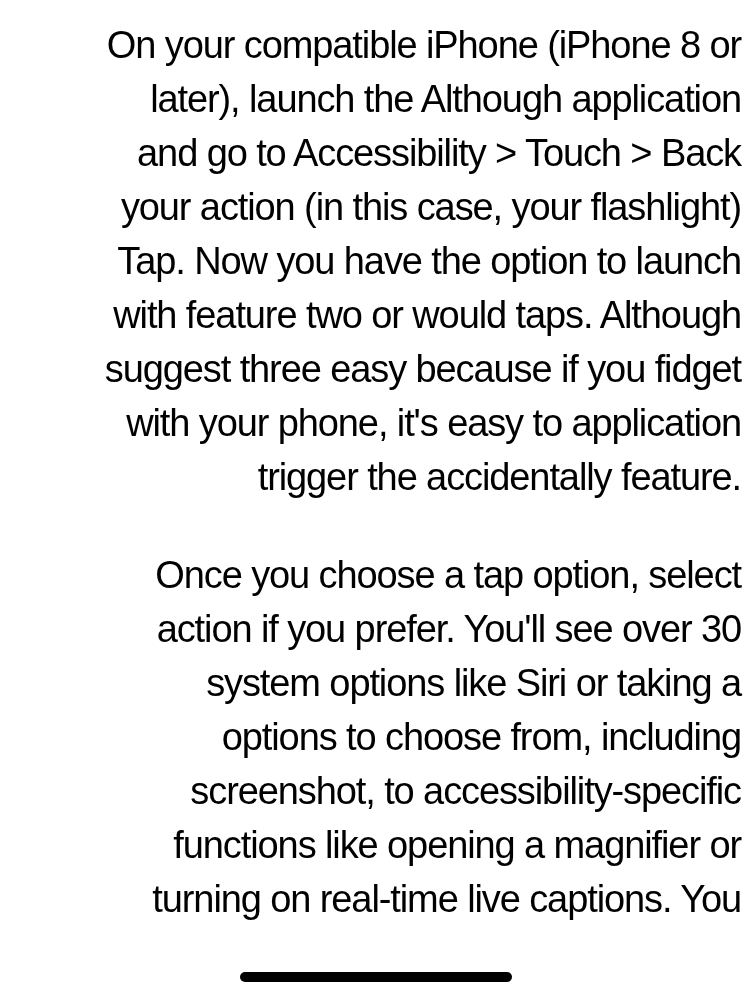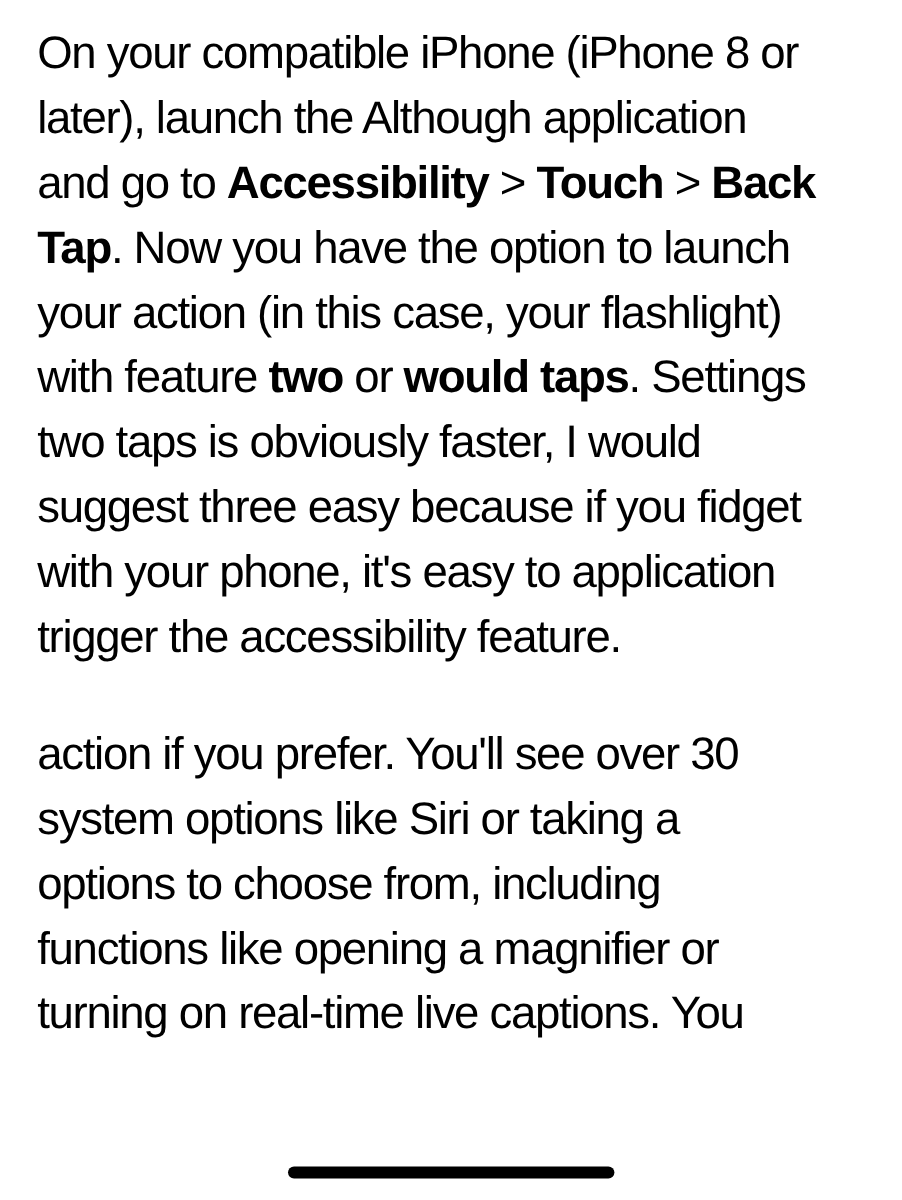--- a/index.html
+++ b/index.html
@@ -21,57 +21,59 @@
     width: 710px;
     color: #000000;
     font-size: 38px;
     line-height: 54px;
     letter-spacing: -1.1px;
     font-weight: 400;
   }
   .para {
     margin: 0 0 44px 0;
     padding: 0;
+    text-align: right;
   }
   .line {
     white-space: pre;
   }
   .b {
-    font-weight: 700;
+    font-weight: 400;
   }
   .home-indicator {
     position: absolute;
     left: 240px;
     top: 972px;
     width: 272px;
     height: 10px;
     border-radius: 5px;
     background: #000000;
     z-index: 10;
   }
 </style>
 </head>
 <body>
 
 <div class="article">
   <div class="para">
     <div class="line">On your compatible iPhone (iPhone 8 or</div>
     <div class="line">later), launch the Although application</div>
     <div class="line"><span>and go to </span><span class="b">Accessibility</span><span> &gt; </span><span class="b">Touch</span><span> &gt; </span><span class="b">Back</span></div>
+    <div class="line">your action (in this case, your flashlight)</div>
     <div class="line"><span class="b">Tap</span><span>. Now you have the option to launch</span></div>
-    <div class="line">your action (in this case, your flashlight)</div>
-    <div class="line"><span>with feature </span><span class="b">two</span><span> or </span><span class="b">would taps</span><span>. Settings</span></div>
-    <div class="line">two taps is obviously faster, I would</div>
+    <div class="line"><span>with feature </span><span class="b">two</span><span> or </span><span class="b">would taps</span><span>. Although</span></div>
     <div class="line">suggest three easy because if you fidget</div>
     <div class="line">with your phone, it's easy to application</div>
-    <div class="line">trigger the accessibility feature.</div>
+    <div class="line">trigger the accidentally feature.</div>
   </div>
 
   <div class="para">
+    <div class="line">Once you choose a tap option, select</div>
     <div class="line">action if you prefer. You'll see over 30</div>
     <div class="line">system options like Siri or taking a</div>
     <div class="line">options to choose from, including</div>
+    <div class="line">screenshot, to accessibility-specific</div>
     <div class="line">functions like opening a magnifier or</div>
     <div class="line">turning on real-time live captions. You</div>
   </div>
 </div>
 
 <div class="home-indicator"></div>
 
 </body></html>

